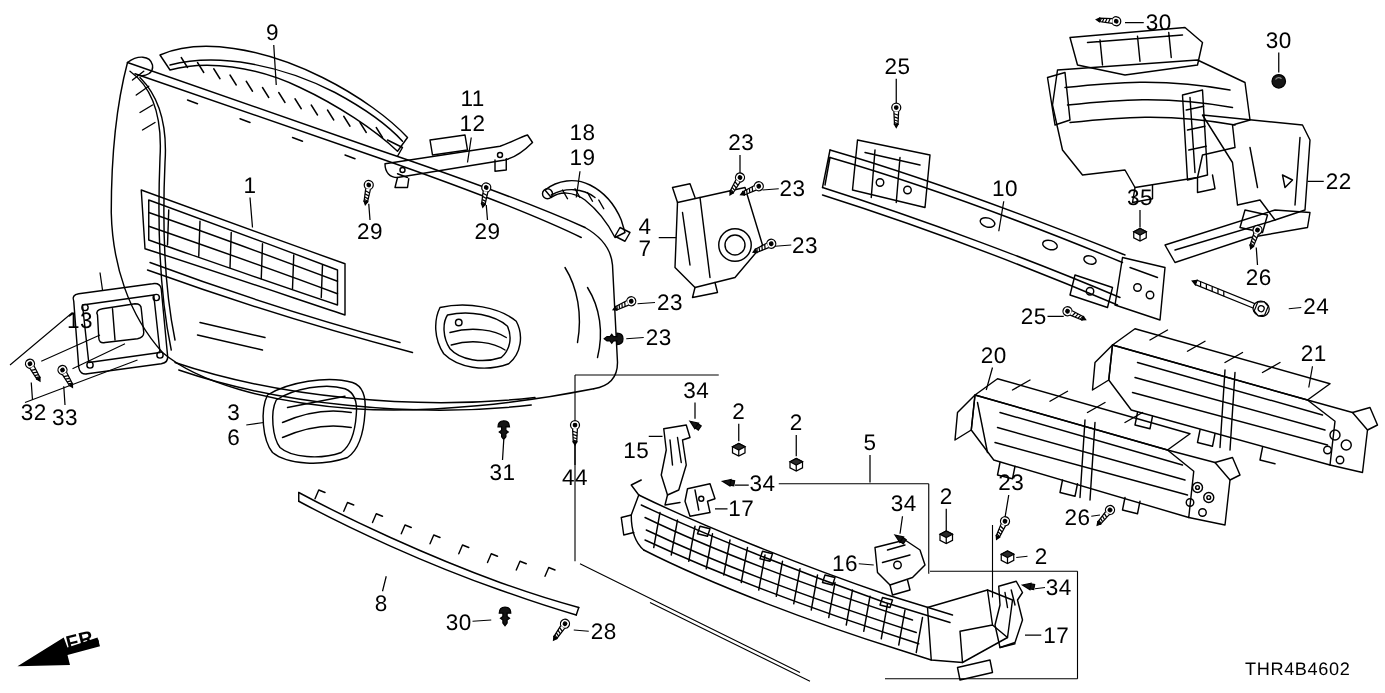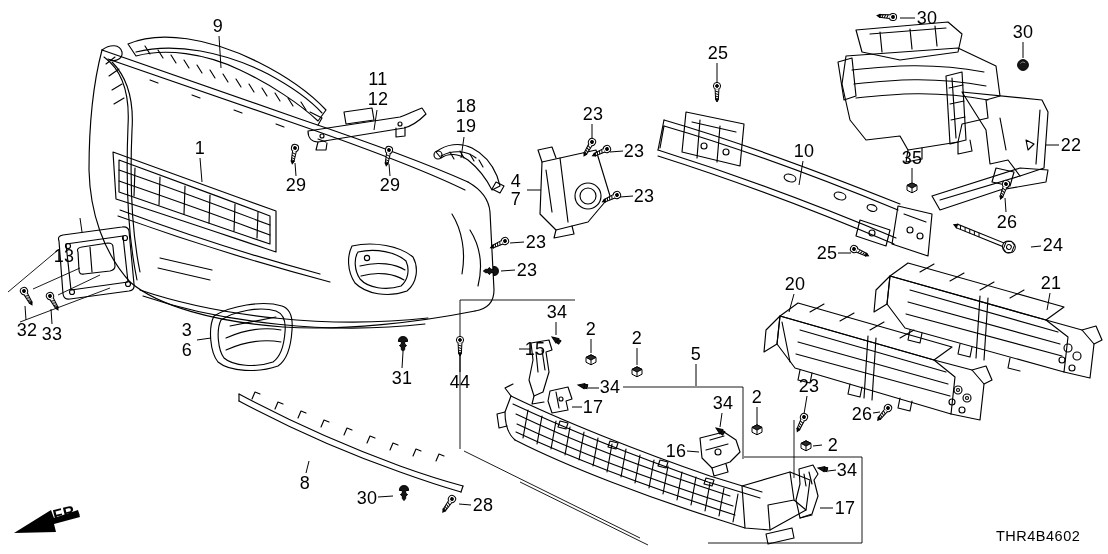--- a/index.html
+++ b/index.html
@@ -341,21 +341,21 @@
       <div class="callout" style="left: 795px; top: 284px;">20</div>
       <div class="callout" style="left: 1051px; top: 283px;">21</div>
       <div class="callout" style="left: 809px; top: 386px;">23</div>
       <div class="callout" style="left: 862px; top: 414px;">26</div>
       <div class="callout" style="left: 27px; top: 330px;">32</div>
       <div class="callout" style="left: 52px; top: 334px;">33</div>
       <div class="callout" style="left: 187px; top: 330px;">3</div>
       <div class="callout" style="left: 187px; top: 350px;">6</div>
       <div class="callout" style="left: 402px; top: 378px;">31</div>
       <div class="callout" style="left: 460px; top: 382px;">44</div>
-      <div class="callout" style="left: 509px; top: 349px; margin-left: 26px;">15</div>
+      <div class="callout" style="left: 509px; top: 360px;">15</div>
       <div class="callout" style="left: 557px; top: 312px;">34</div>
       <div class="callout" style="left: 591px; top: 329px;">2</div>
       <div class="callout" style="left: 637px; top: 338px;">2</div>
       <div class="callout" style="left: 696px; top: 354px;">5</div>
       <div class="callout" style="left: 610px; top: 387px;">34</div>
       <div class="callout" style="left: 593px; top: 407px;">17</div>
       <div class="callout" style="left: 676px; top: 451px; text-align: right;">16</div>
       <div class="callout" style="left: 723px; top: 403px;">34</div>
       <div class="callout" style="left: 757px; top: 397px;">2</div>
       <div class="callout" style="left: 833px; top: 445px;">2</div>

